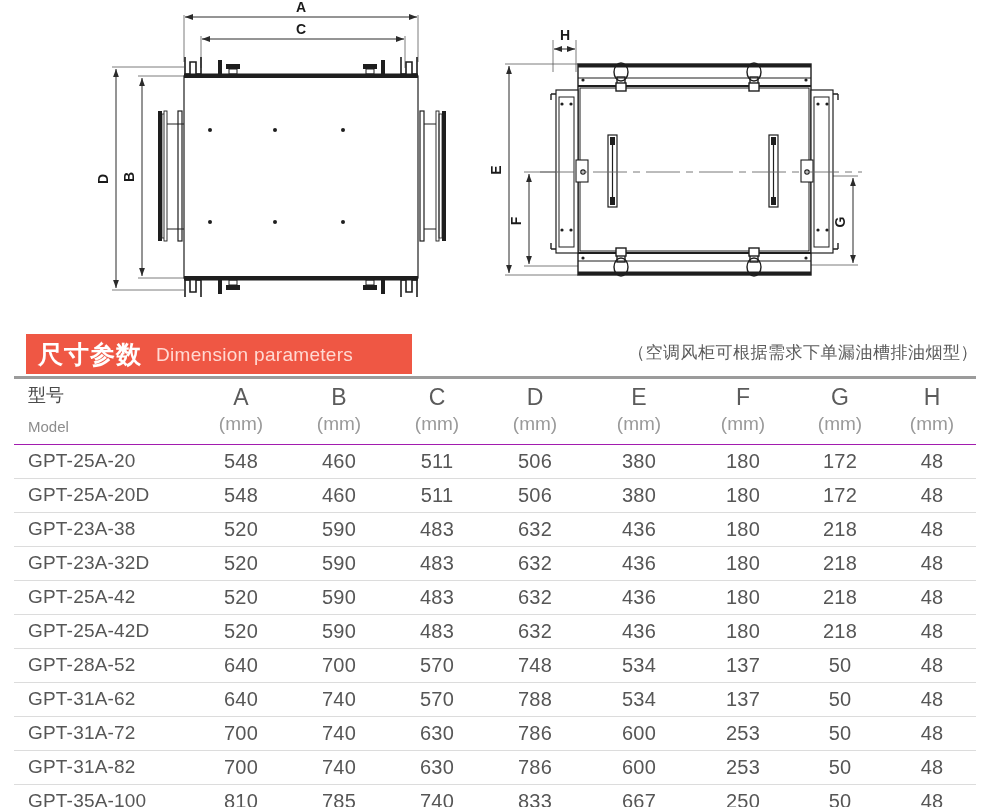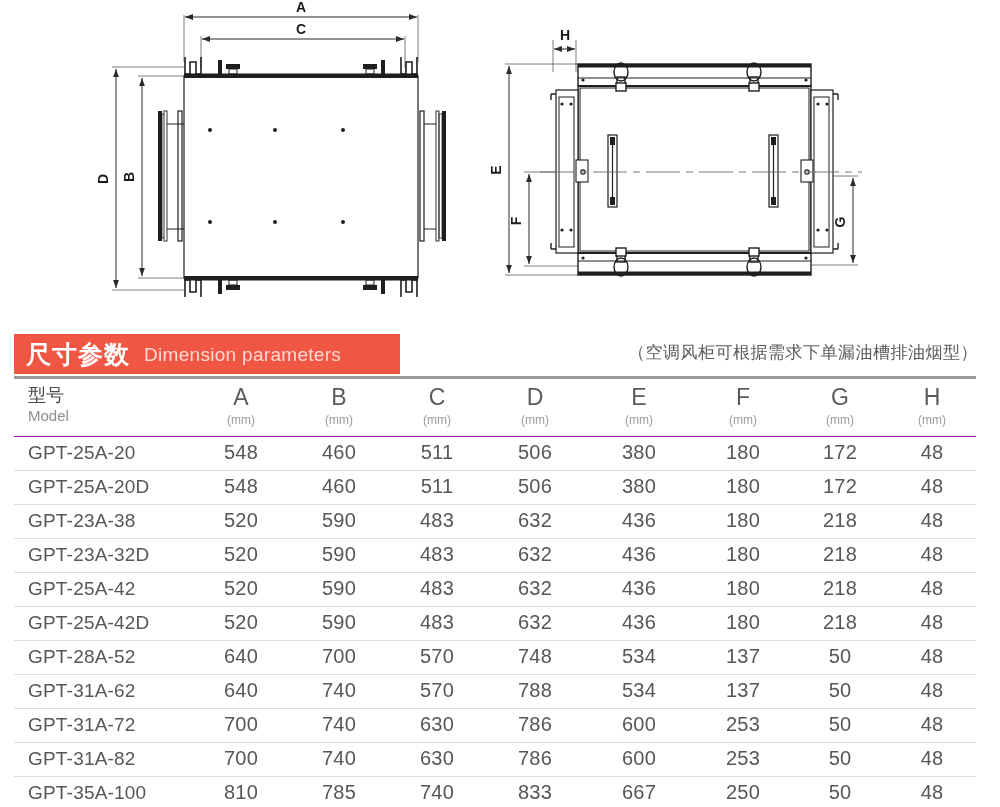--- a/index.html
+++ b/index.html
@@ -17,21 +17,21 @@
   #drawings{
     position:absolute;left:0;top:0;width:1000px;height:320px;
   }
   #drawings svg{display:block;}
 
   
   #banner-row{
     position:absolute;left:0;top:332px;width:1000px;height:44px;
   }
   #banner{
-    position:absolute;left:14px;top:2px;
+    position:absolute;left:26px;top:2px;
     width:386px;height:40px;
     background:#ef5744;
     display:flex;align-items:center;
     box-sizing:border-box;
     padding-left:12px;
   }
   #banner-cn{
     color:#ffffff;
     font-size:25px;
     font-weight:bold;
@@ -82,23 +82,23 @@
   #dim-table tbody tr:last-child td{
     border-bottom:1px solid #bdbdbd;
   }
   #dim-table td.model-cell{
     text-align:left;
     padding-left:14px;
     font-size:19px;
   }
   .hdr-model{ text-align:left; padding-left:14px !important; }
   .hdr-model .cn{ display:block;font-size:18px;color:#4a4a4a;line-height:1.15;}
-  .hdr-model .en{ display:block;font-size:15px;color:#8d8d8d;line-height:1.2;margin-top:1px;}
+  .hdr-model .en{ display:block;font-size:15px;color:#8d8d8d;line-height:1.2;margin-top:12px;}
   .hdr-dim .letter{ display:block;font-size:23px;color:#5b5b5b;line-height:1.1;}
-  .hdr-dim .unit{ display:block;font-size:12px;color:#9a9a9a;line-height:1.2;margin-top:3px;}
+  .hdr-dim .unit{ display:block;font-size:19px;color:#9a9a9a;line-height:1.2;margin-top:3px;}
 </style>
 </head>
 <body>
 
 <div id="drawings">
 <svg width="1000" height="320" viewBox="0 0 1000 320" xmlns="http://www.w3.org/2000/svg">
   <defs>
     <marker id="ar-s" markerWidth="9" markerHeight="7" refX="8" refY="3.5" orient="auto">
       <polygon points="8,3.5 0,0.6 0,6.4" fill="#2b2b2b"></polygon>
     </marker>

